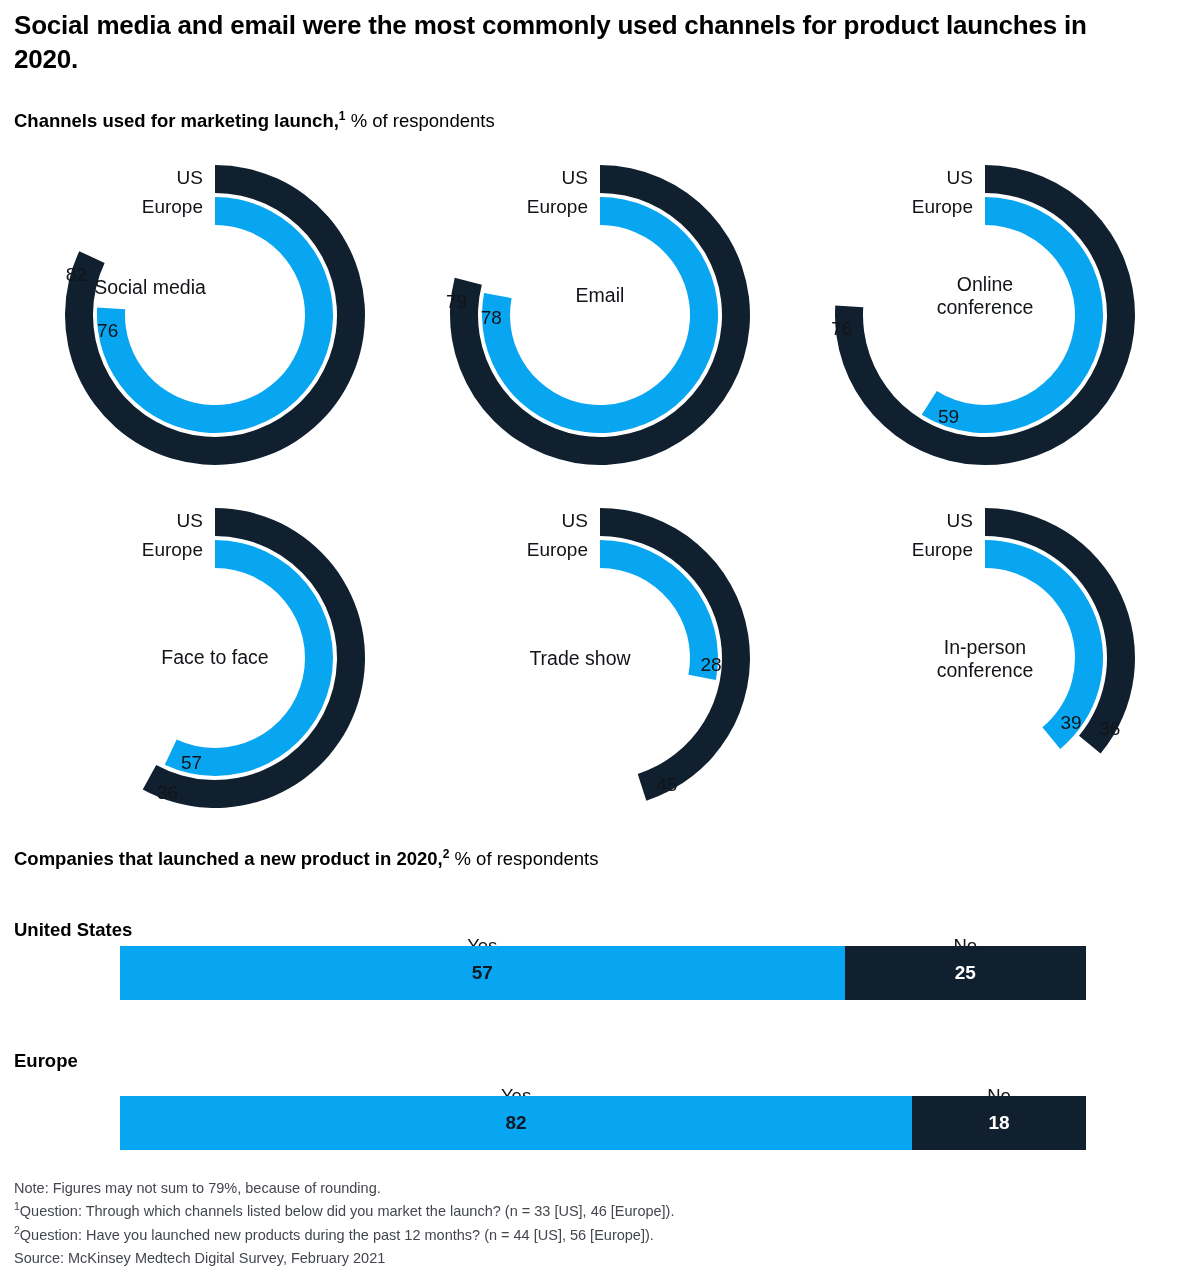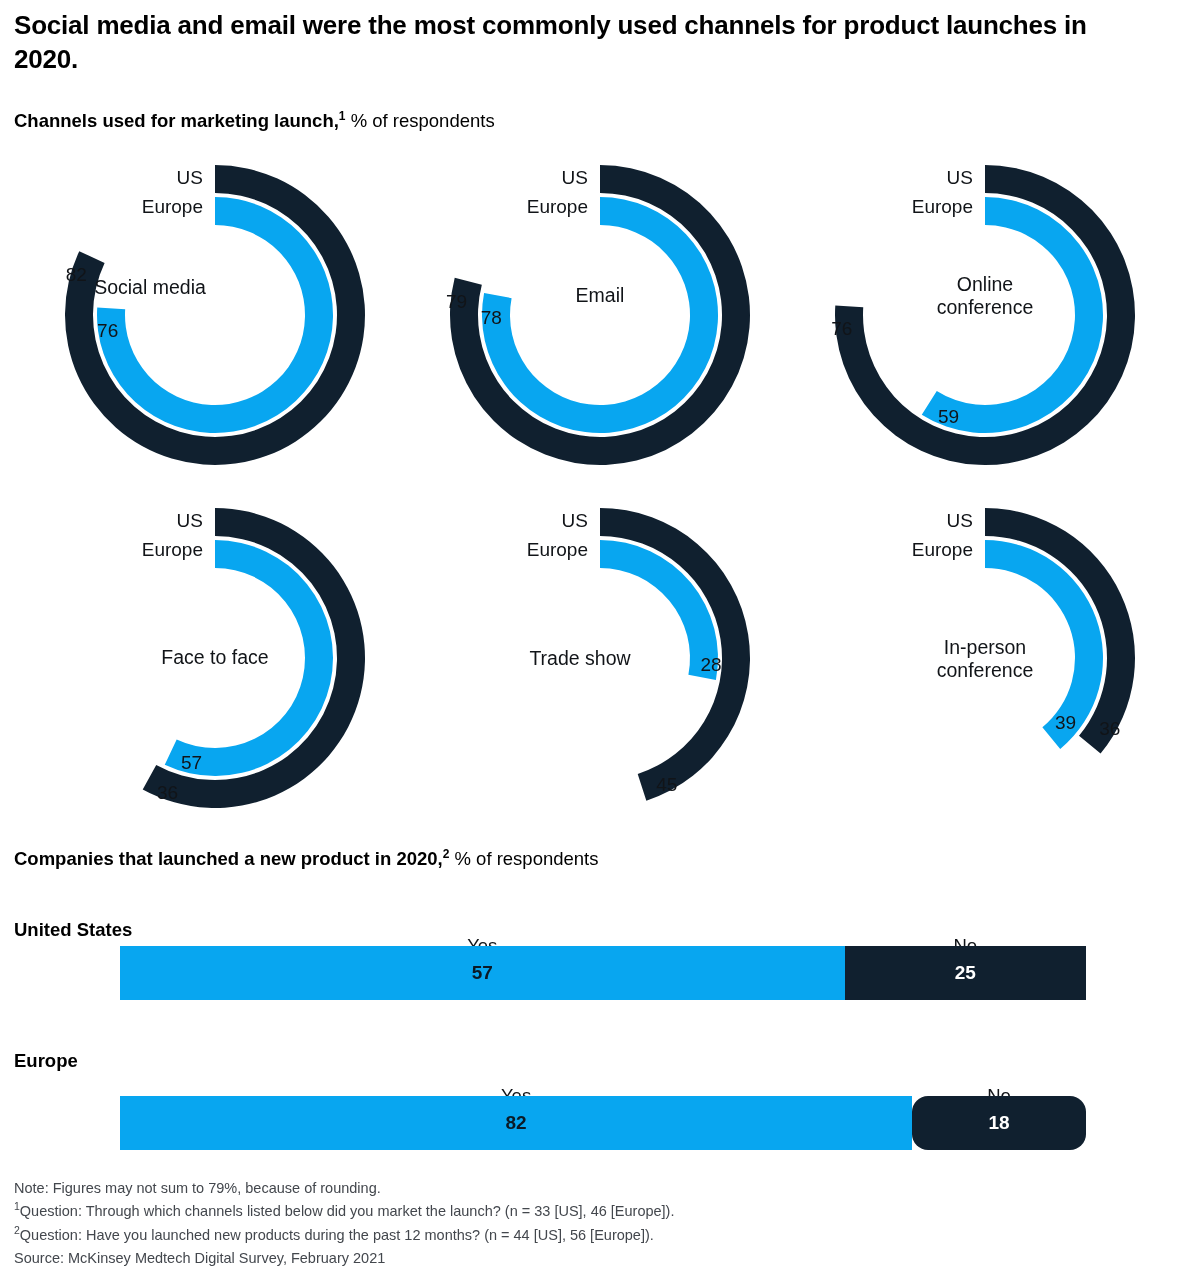--- a/index.html
+++ b/index.html
@@ -179,41 +179,41 @@
     </div>
     <div class="val-label" style="left: 650.706px; top: 773.634px; width: 32px; text-align: center;">45</div>
     <div class="val-label" style="left: 695px; top: 642.288px; width: 32px; text-align: center; margin-top: 12px;">28</div>
     <div class="ring-label" style="left: 773px; width: 200px; top: 510px;">US</div>
     <div class="ring-label" style="left: 773px; width: 200px; top: 539px;">Europe</div>
     <div class="center-label" style="width: 240px; left: 865px; top: 636px;">
       <div>In-person</div>
       <div>conference</div>
     </div>
     <div class="val-label" style="left: 1093.71px; top: 718.022px; width: 32px; text-align: center;">36</div>
-    <div class="val-label" style="left: 1055.06px; top: 712.376px; width: 32px; text-align: left;">39</div>
+    <div class="val-label" style="left: 1055.06px; top: 712.376px; width: 32px; text-align: center;">39</div>
   </div>
 
 <div class="section-title" id="subtitle-launched">
   <span class="st-bold">Companies that launched a new product in 2020,</span><span class="sup">2</span><span class="st-reg"> % of respondents</span>
 </div>
 
 <div id="bar-area">
     <div class="bar-region-name" style="top: 919px;">United States</div>
     <div class="bar-head" style="left: 120px; width: 724.5px; top: 935px;">Yes</div>
     <div class="bar-head" style="left: 844.5px; width: 241.5px; top: 935px;">No</div>
     <div class="bar-track" style="top: 946px;">
       <div class="bar-seg" style="width: 724.5px; background: rgb(8, 166, 240); color: rgb(11, 26, 38);">57</div>
       <div class="bar-seg" style="width: 241.5px; background: rgb(16, 32, 47); color: rgb(255, 255, 255);">25</div>
     </div>
     <div class="bar-region-name" style="top: 1050px;">Europe</div>
     <div class="bar-head" style="left: 120px; width: 792.12px; top: 1085px;">Yes</div>
     <div class="bar-head" style="left: 912.12px; width: 173.88px; top: 1085px;">No</div>
     <div class="bar-track" style="top: 1096px;">
       <div class="bar-seg" style="width: 792.12px; background: rgb(8, 166, 240); color: rgb(11, 26, 38);">82</div>
-      <div class="bar-seg" style="width: 173.88px; background: rgb(16, 32, 47); color: rgb(255, 255, 255); border-radius: 16px;">18</div>
+      <div class="bar-seg" style="width: 173.88px; background: rgb(16, 32, 47); color: rgb(255, 255, 255);">18</div>
     </div>
   </div>
 
 <div class="footnotes">
   <div>Note: Figures may not sum to 79%, because of rounding.</div>
   <div><span class="fn-sup">1</span><span>Question: Through which channels listed below did you market the launch? (n = 33 [US], 46 [Europe]).</span></div>
   <div><span class="fn-sup">2</span><span>Question: Have you launched new products during the past 12 months? (n = 44 [US], 56 [Europe]).</span></div>
   <div> Source: McKinsey Medtech Digital Survey, February 2021</div>
 </div>
 

